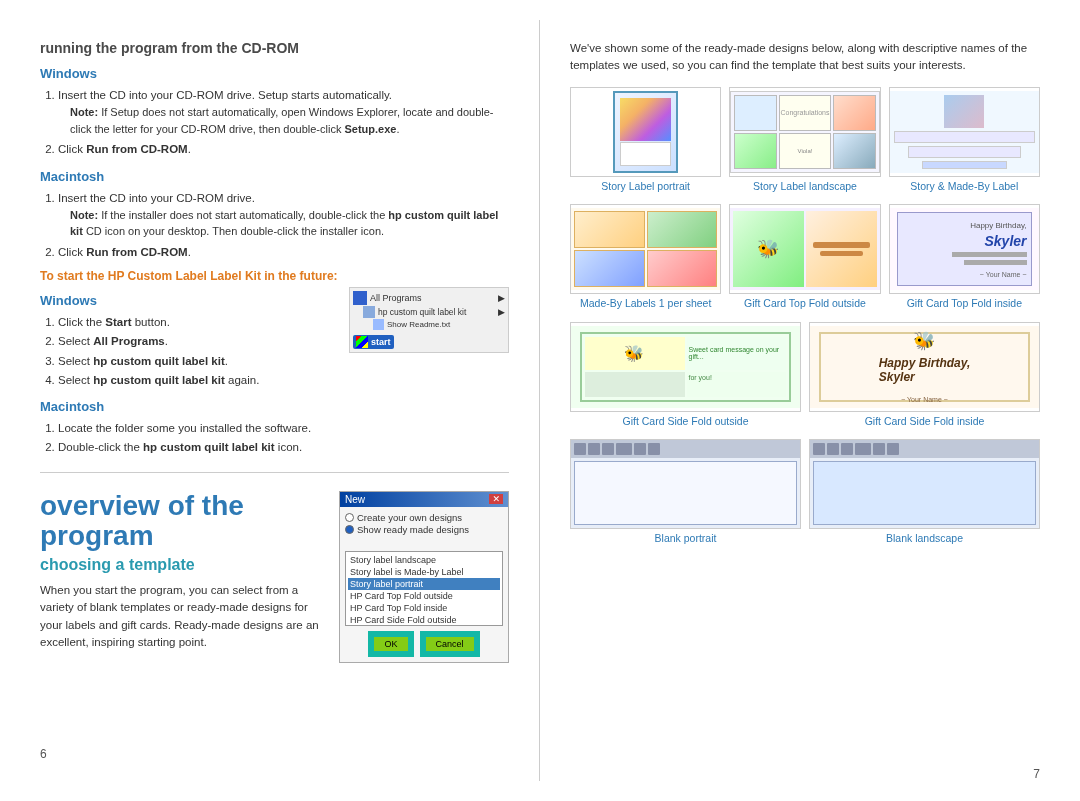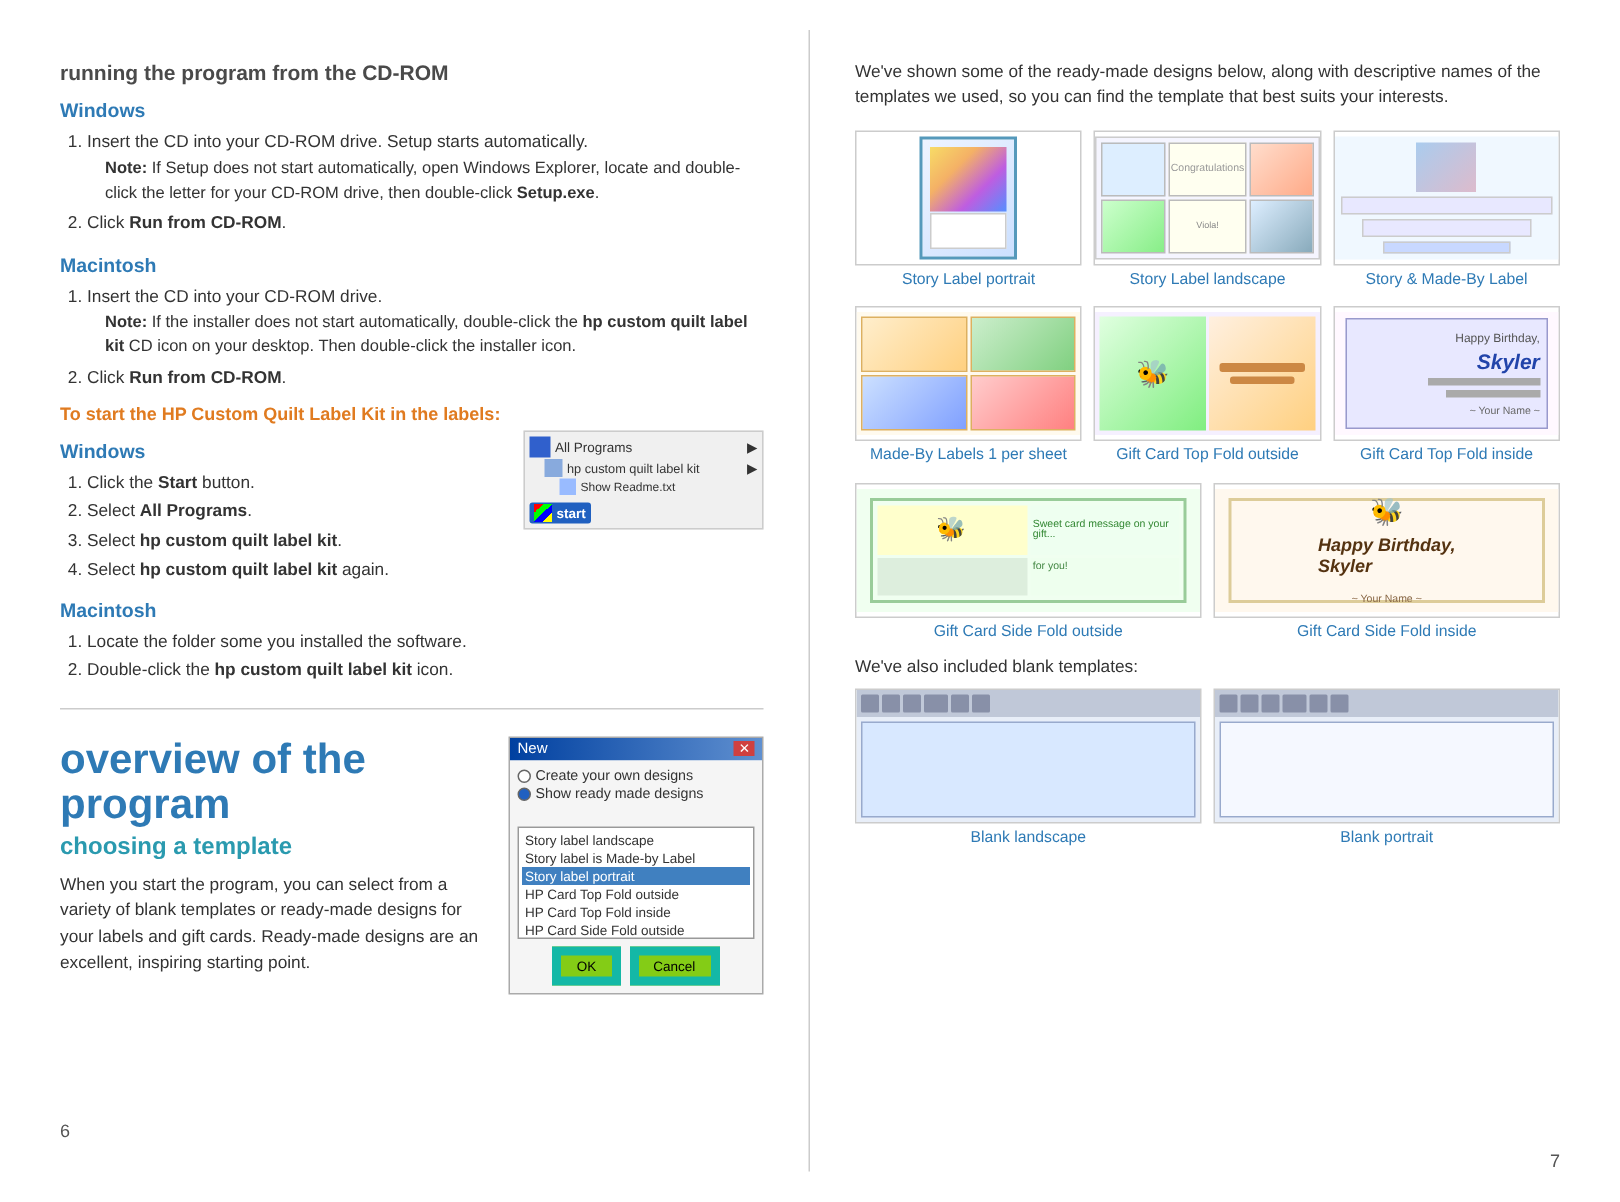--- a/index.html
+++ b/index.html
@@ -642,21 +642,21 @@
       <li>
         <span>Insert the CD into your CD-ROM drive.</span>
         <div class="note-text">
           <strong>Note:</strong>
           <span> If the installer does not start automatically, double-click the </span><strong>hp custom quilt label kit</strong><span> CD icon on your desktop. Then double-click the installer icon.</span>
         </div>
       </li>
       <li>Click <strong>Run from CD-ROM</strong>.</li>
     </ol>
 
-    <h3 class="section-title-orange">To start the HP Custom Quilt Label Kit in the labels:</h3>
+    <h3 class="section-title-orange">To start the HP Custom Label Label Kit in the future:</h3>
 
     <div class="start-screenshot">
       <div class="start-img">
         <div class="start-menu-row">
           <div class="start-menu-icon" style="background:#3060cc;"></div>
           <span style="font-size:9px;">All Programs</span>
           <span style="margin-left:auto;font-size:9px;">▶</span>
         </div>
         <div class="start-menu-row" style="margin-left:10px;">
           <div class="start-menu-icon" style="background:#88aadd;width:12px;height:12px;"></div>
@@ -850,55 +850,54 @@
               <div class="gc-inside-msg-lines"></div>
               <div class="gc-inside-msg-lines" style="width:60%;"></div>
               <div style="font-size:7px;color:#886644;">~ Your Name ~</div>
             </div>
           </div>
         </div>
         <span class="template-label">Gift Card Side Fold inside</span>
       </div>
     </div>
 
-    <p class="blank-label">We've also included blank templates:</p>
 
     <div class="templates-grid-2col">
+
+      <div class="template-item">
+        <div class="template-img-wide">
+          <div class="img-blank-portrait">
+            <div class="blank-toolbar">
+              <div class="toolbar-icon"></div>
+              <div class="toolbar-icon"></div>
+              <div class="toolbar-icon"></div>
+              <div class="toolbar-icon" style="width:16px;"></div>
+              <div class="toolbar-icon"></div>
+              <div class="toolbar-icon"></div>
+            </div>
+            <div class="blank-canvas"></div>
+          </div>
+        </div>
+        <span class="template-label">Blank portrait</span>
+      </div>
 
       <div class="template-item">
         <div class="template-img-wide">
           <div class="img-blank-landscape">
             <div class="blank-toolbar">
               <div class="toolbar-icon"></div>
               <div class="toolbar-icon"></div>
               <div class="toolbar-icon"></div>
               <div class="toolbar-icon" style="width:16px;"></div>
               <div class="toolbar-icon"></div>
               <div class="toolbar-icon"></div>
             </div>
             <div class="blank-canvas" style="background:#d8e8ff;"></div>
           </div>
         </div>
         <span class="template-label">Blank landscape</span>
       </div>
-
-      <div class="template-item">
-        <div class="template-img-wide">
-          <div class="img-blank-portrait">
-            <div class="blank-toolbar">
-              <div class="toolbar-icon"></div>
-              <div class="toolbar-icon"></div>
-              <div class="toolbar-icon"></div>
-              <div class="toolbar-icon" style="width:16px;"></div>
-              <div class="toolbar-icon"></div>
-              <div class="toolbar-icon"></div>
-            </div>
-            <div class="blank-canvas"></div>
-          </div>
-        </div>
-        <span class="template-label">Blank portrait</span>
-      </div>
     </div>
 
     <span class="page-num-right">7</span>
   </div>
 
 </div>
 
 </body></html>

